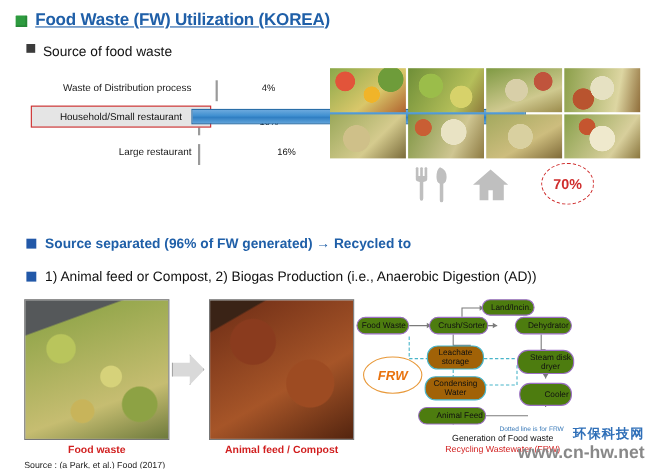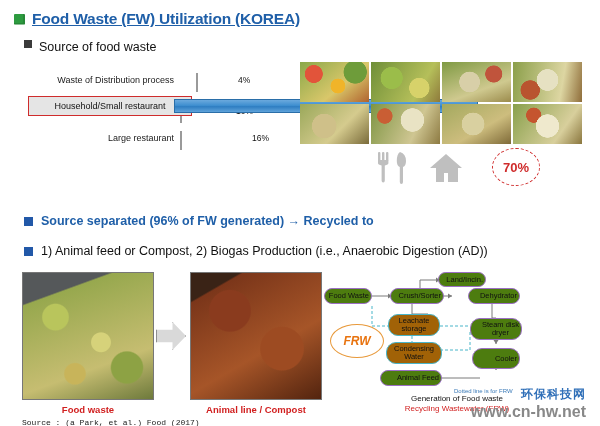--- a/index.html
+++ b/index.html
@@ -147,21 +147,21 @@
   }
   .flow svg { position:absolute; left:0; top:0; }
   .flow-cap {
     position:absolute; font-size:8px; text-align:center; line-height:1.15;
   }
   .fc-black { color:#111; }
   .fc-red { color:#d11f1f; }
   .dotted-note { position:absolute; font-size:6px; color:#3a7ab8; }
 
   
-  .source { position:absolute; left:22px; top:418px; font-size:8px; color:#222;font-family:Liberation Mono, monospace; }
+  .source { position:absolute; left:22px; top:418px; font-size:8px; color:#222; }
 
   
   .wm1 { position:absolute; right:14px; top:386px; font-size:12px; color:#2f6fb8; font-weight:bold; letter-spacing:1px; }
   .wm2 { position:absolute; right:14px; top:403px; font-size:16px; color:#888; font-weight:bold; font-family:"Liberation Sans", sans-serif; }
 </style>
 </head>
 <body>
 
 <div class="slide">
 
@@ -243,21 +243,21 @@
 
   <div class="b3">
     <span class="sq-blue"></span>
     <span class="b-text plain">1) Animal feed or Compost, 2) Biogas Production (i.e., Anaerobic Digestion (AD))</span>
   </div>
 
   <div class="bphoto bp-left"></div>
   <div class="bphoto bp-right"></div>
   <div class="arrow-shape"></div>
   <div class="bcap bcap-l">Food waste</div>
-  <div class="bcap bcap-r">Animal line / Compost</div>
+  <div class="bcap bcap-r">Animal feed / Compost</div>
 
   <div class="flow">
     <svg width="270" height="150" viewBox="0 0 270 150">
       <g stroke="#7b7b7b" stroke-width="1" fill="none">
         <path d="M52 30 H72"></path>
         <path d="M110 30 H132"></path>
         <path d="M100 22 L100 14 H120"></path>
         <path d="M92 38 L92 48 H108"></path>
         <path d="M172 38 L172 52 H176"></path>
         <path d="M176 68 L176 78"></path>

